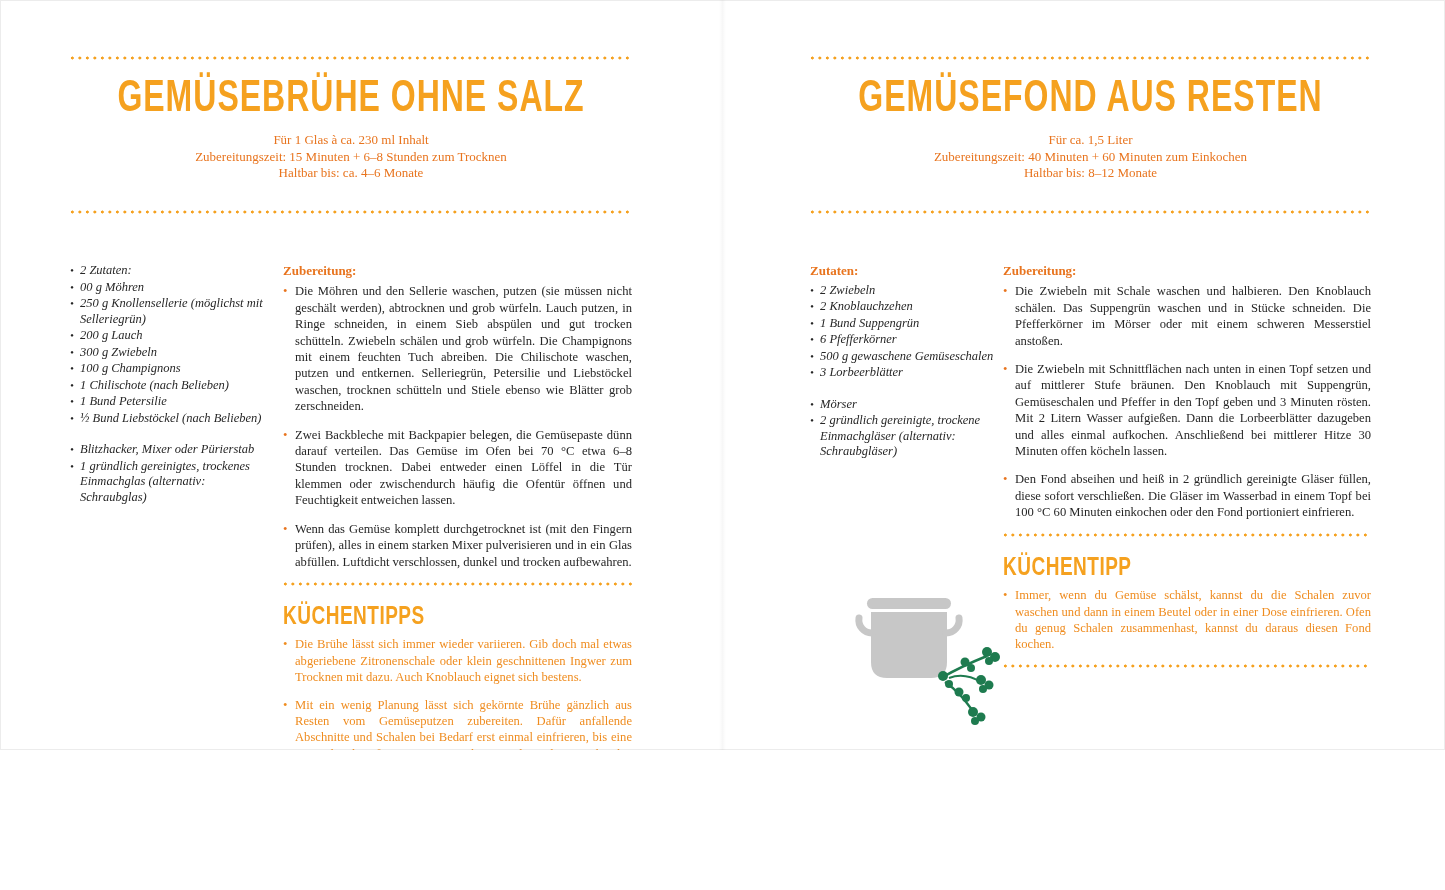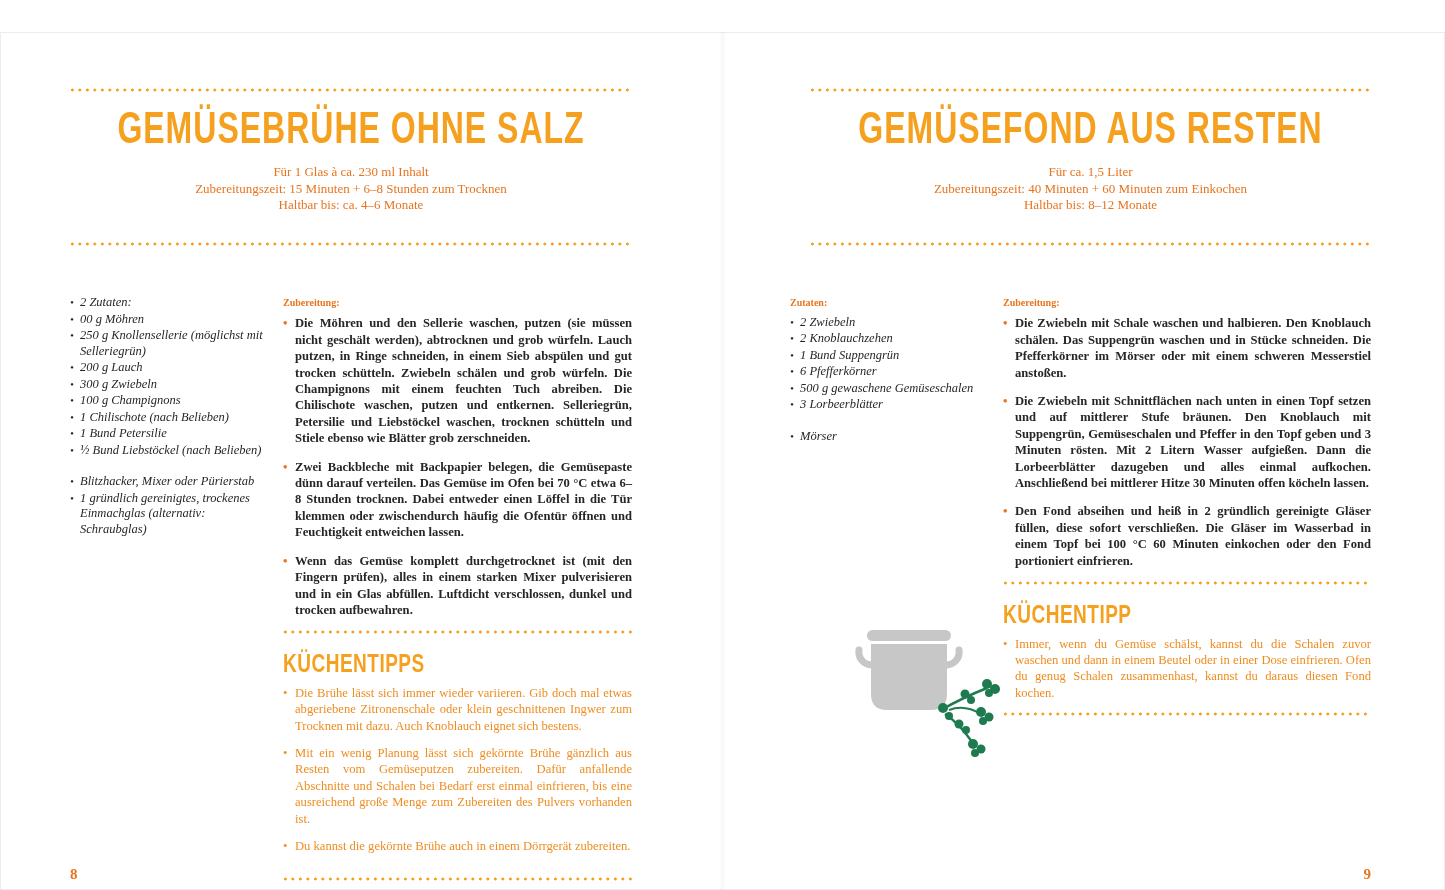--- a/index.html
+++ b/index.html
@@ -5,45 +5,45 @@
   :root{
     --orange:#F5A11F;
     --deep:#E8741E;
     --tip:#EF8C1F;
     --ink:#262626;
     --green:#1E7B4F;
     --gray:#C7C7C7;
   }
   *{margin:0;padding:0;box-sizing:border-box;}
   body{background:#fff;font-family:"Liberation Serif",serif;color:var(--ink);}
-  .spread{position:relative;width:1445px;height:858px;background:#fff;overflow:hidden;
-          box-shadow:inset 0 0 0 1px #ececec;margin-top:32px;}
+  .spread{position:relative;width:1445px;height:750px;background:#fff;overflow:hidden;
+          box-shadow:inset 0 0 0 1px #ececec;}
   .gutter{position:absolute;left:719px;top:0;width:7px;height:100%;
           background:linear-gradient(to right,rgba(0,0,0,0),rgba(0,0,0,0.03),rgba(0,0,0,0));}
 
   .dots{position:absolute;height:4px;
         background-image:radial-gradient(circle at 2px 2px,var(--orange) 1.5px,transparent 1.6px);
         background-size:7.5px 4px;background-repeat:repeat-x;}
 
   .recipe-title{position:absolute;text-align:center;color:var(--orange);
         font-family:"Liberation Sans",sans-serif;font-weight:700;font-size:32px;
         letter-spacing:1px;transform:scaleY(1.4);transform-origin:center top;white-space:nowrap;}
   .recipe-meta{position:absolute;text-align:center;color:var(--deep);
         font-weight:400;font-size:13px;line-height:16.5px;}
   .meta-line{display:block;}
 
   .ing-col{position:absolute;font-size:12.5px;line-height:15.5px;}
-  .col-label{color:var(--deep);font-weight:700;font-size:10px;margin-bottom:4px;}
+  .col-label{color:var(--deep);font-weight:700;font-size:13px;margin-bottom:4px;}
   ul.plain{list-style:none;font-style:italic;}
   ul.plain li{position:relative;padding-left:10px;margin-bottom:1px;}
   ul.plain li::before{content:"\2022";position:absolute;left:0;top:0;color:var(--ink);font-size:11px;}
   .group-gap{height:15px;}
 
   .prep-col{position:absolute;font-size:12.6px;line-height:16.4px;}
-  .step{position:relative;padding-left:12px;text-align:justify;margin-bottom:12px;color:var(--ink);font-weight:bold;}
+  .step{position:relative;padding-left:12px;text-align:justify;margin-bottom:12px;color:var(--ink);}
   .step::before{content:"\2022";position:absolute;left:0;top:0;color:var(--deep);}
   .flow-dots{position:relative;height:4px;margin:8px 0 0;
         background-image:radial-gradient(circle at 2px 2px,var(--orange) 1.5px,transparent 1.6px);
         background-size:7.5px 4px;background-repeat:repeat-x;}
   .tips-title{color:var(--orange);font-family:"Liberation Sans",sans-serif;font-weight:700;
         font-size:19px;letter-spacing:.5px;transform:scaleY(1.35);transform-origin:left center;
         margin:22px 0 12px;}
   .tip{position:relative;padding-left:12px;text-align:justify;margin-bottom:11px;color:var(--tip);}
   .tip::before{content:"\2022";position:absolute;left:0;top:0;color:var(--tip);}
 
@@ -112,33 +112,34 @@
     <h1 class="recipe-title" style="left:810px;top:70px;width:561px;">GEMÜSEFOND AUS RESTEN</h1>
 
     <div class="recipe-meta" style="left:810px;top:132px;width:561px;">
       <span class="meta-line">Für ca. 1,5 Liter</span>
       <span class="meta-line">Zubereitungszeit: 40 Minuten + 60 Minuten zum Einkochen</span>
       <span class="meta-line">Haltbar bis: 8–12 Monate</span>
     </div>
 
     <div class="dots" style="left:810px;top:210px;width:561px;"></div>
 
-    <div class="ing-col" style="left:790px;top:263px;width:185px;">
+    <div class="ing-col" style="left:810px;top:263px;width:185px;">
       <div class="col-label">Zutaten:</div>
       <ul class="plain">
         <li>2 Zwiebeln</li>
         <li>2 Knoblauchzehen</li>
         <li>1 Bund Suppengrün</li>
         <li>6 Pfefferkörner</li>
         <li>500 g gewaschene Gemüseschalen</li>
         <li>3 Lorbeerblätter</li>
       </ul>
       <div class="group-gap"></div>
       <ul class="plain">
         <li>Mörser</li>
+        <li>2 gründlich gereinigte, trockene Einmachgläser (alternativ: Schraubgläser)</li>
       </ul>
     </div>
 
     <div class="prep-col" style="left:1003px;top:263px;width:368px;">
       <div class="col-label">Zubereitung:</div>
       <p class="step">Die Zwiebeln mit Schale waschen und halbieren. Den Knoblauch schälen. Das Suppengrün waschen und in Stücke schneiden. Die Pfefferkörner im Mörser oder mit einem schweren Messerstiel anstoßen.</p>
       <p class="step">Die Zwiebeln mit Schnittflächen nach unten in einen Topf setzen und auf mittlerer Stufe bräunen. Den Knoblauch mit Suppengrün, Gemüseschalen und Pfeffer in den Topf geben und 3 Minuten rösten. Mit 2 Litern Wasser aufgießen. Dann die Lorbeerblätter dazugeben und alles einmal aufkochen. Anschließend bei mittlerer Hitze 30 Minuten offen köcheln lassen.</p>
       <p class="step">Den Fond abseihen und heiß in 2 gründlich gereinigte Gläser füllen, diese sofort verschließen. Die Gläser im Wasserbad in einem Topf bei 100 °C 60 Minuten einkochen oder den Fond portioniert einfrieren.</p>
       <div class="flow-dots"></div>
       <h2 class="tips-title">KÜCHENTIPP</h2>

